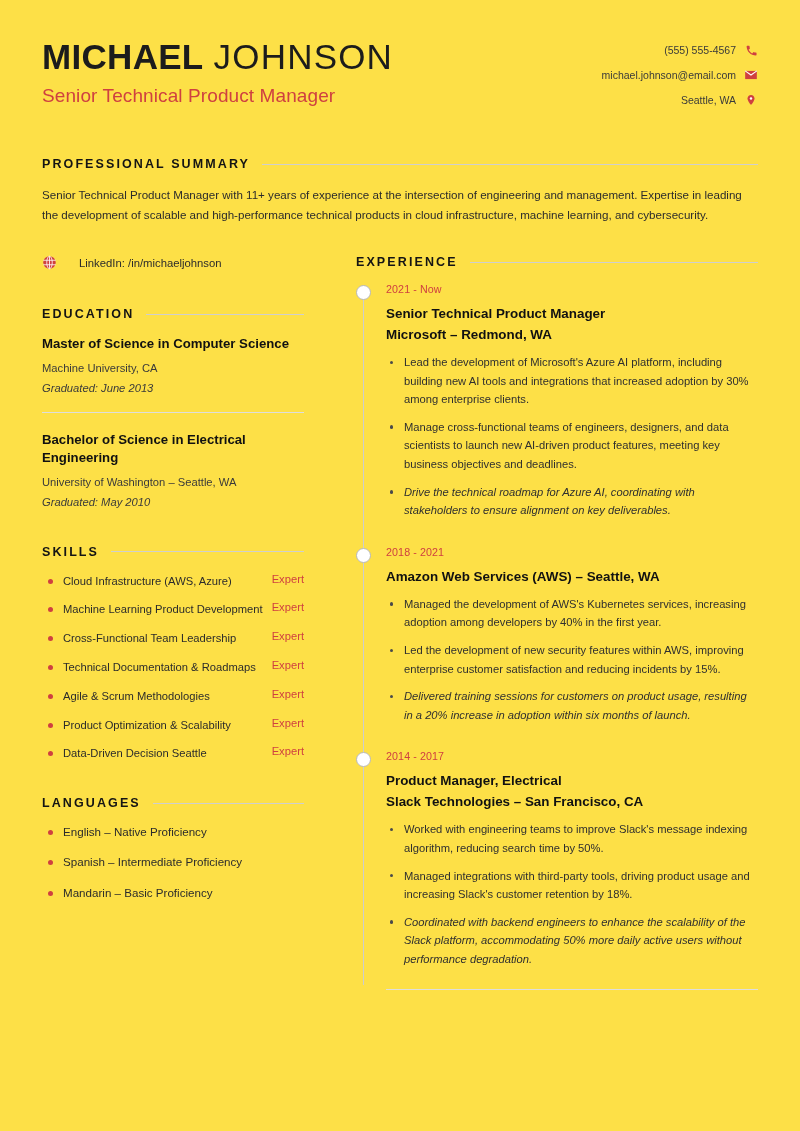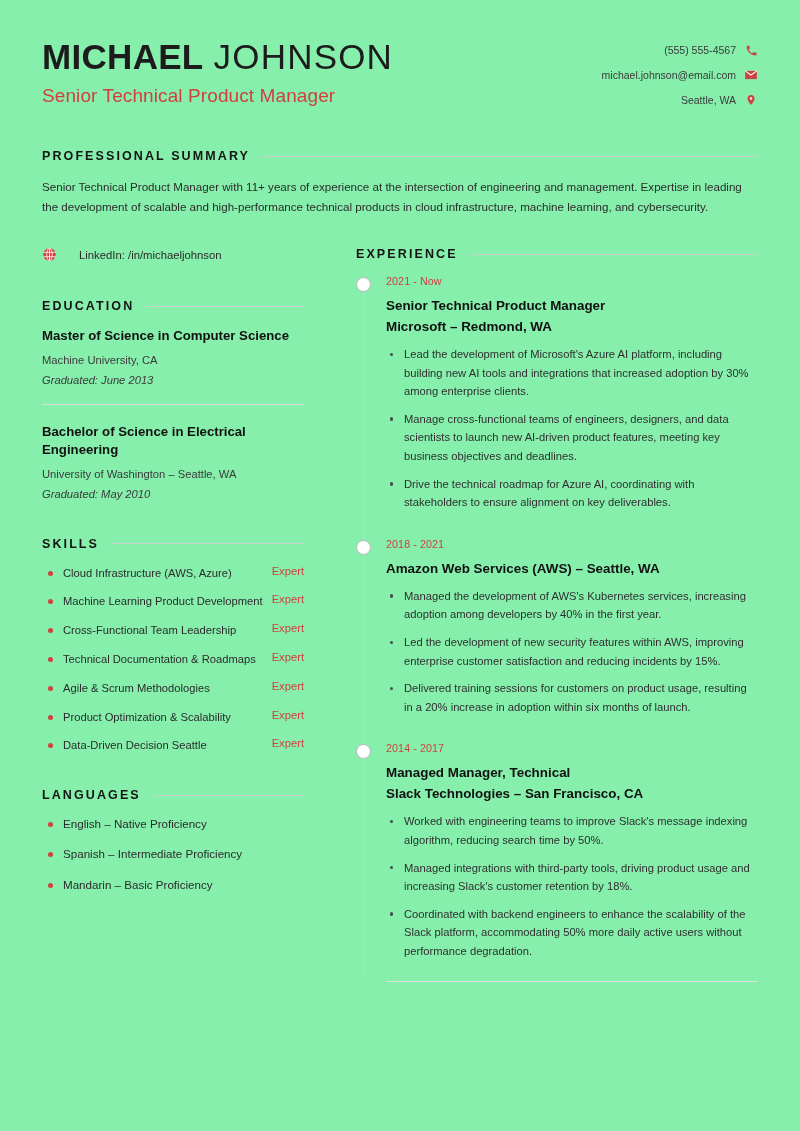--- a/index.html
+++ b/index.html
@@ -10,21 +10,21 @@
     height: 1131px;
     background: #f2f2f0;
     font-family: "Liberation Sans", sans-serif;
     color: #1c1c1c;
     overflow: hidden;
   }
 
   .page {
     width: 800px;
     height: 1131px;
-    background: #86efac;
+    background: #fde047;
     padding: 34px 42px 0 42px;
     position: relative;
   }
 
   
   .header {
     display: flex;
     align-items: flex-start;
     justify-content: space-between;
     margin-bottom: 34px;
@@ -49,21 +49,21 @@
   .contact { padding-top: 9px; }
   .contact-row {
     display: flex;
     align-items: center;
     justify-content: flex-end;
     gap: 8px;
     font-size: 10.5px;
     color: #3a3a3a;
     margin-bottom: 11px;
   }
-  .contact-row:last-child { margin-bottom: 8px; }
+  .contact-row:last-child { margin-bottom: 16px; }
   .c-icon {
     width: 14px; height: 14px;
     flex: 0 0 14px;
     display: flex; align-items: center; justify-content: center;
   }
   .c-icon svg { display: block; }
 
   
   .sec-head {
     display: flex;
@@ -224,21 +224,21 @@
   }
   .job-bullets { list-style: none; }
   .job-bullets li {
     position: relative;
     font-size: 11.2px;
     line-height: 1.66;
     color: #2f2f2f;
     padding-left: 18px;
     margin-bottom: 9px;
   }
-  .job-bullets li:last-child { margin-bottom: 0; }
+  .job-bullets li:last-child { margin-bottom: 0; font-style: italic; }
   .job-bullets li::before {
     content: "";
     position: absolute;
     left: 4px; top: 7.5px;
     width: 3.4px; height: 3.4px;
     border-radius: 50%;
     background: #4a4a4a;
   }
   .exp-bottom-rule {
     height: 1px;
@@ -428,21 +428,21 @@
             <li>Managed the development of AWS's Kubernetes services, increasing adoption among developers by 40% in the first year.</li>
             <li>Led the development of new security features within AWS, improving enterprise customer satisfaction and reducing incidents by 15%.</li>
             <li>Delivered training sessions for customers on product usage, resulting in a 20% increase in adoption within six months of launch.</li>
           </ul>
         </div>
 
         <div class="job">
           <span class="marker"></span>
           <span class="tl-line"></span>
           <div class="job-date">2014 - 2017</div>
-          <div class="job-role">Managed Manager, Technical</div>
+          <div class="job-role">Product Manager, Electrical</div>
           <div class="job-company">Slack Technologies – San Francisco, CA</div>
           <ul class="job-bullets">
             <li>Worked with engineering teams to improve Slack's message indexing algorithm, reducing search time by 50%.</li>
             <li>Managed integrations with third-party tools, driving product usage and increasing Slack's customer retention by 18%.</li>
             <li>Coordinated with backend engineers to enhance the scalability of the Slack platform, accommodating 50% more daily active users without performance degradation.</li>
           </ul>
         </div>
 
       </div>
 

